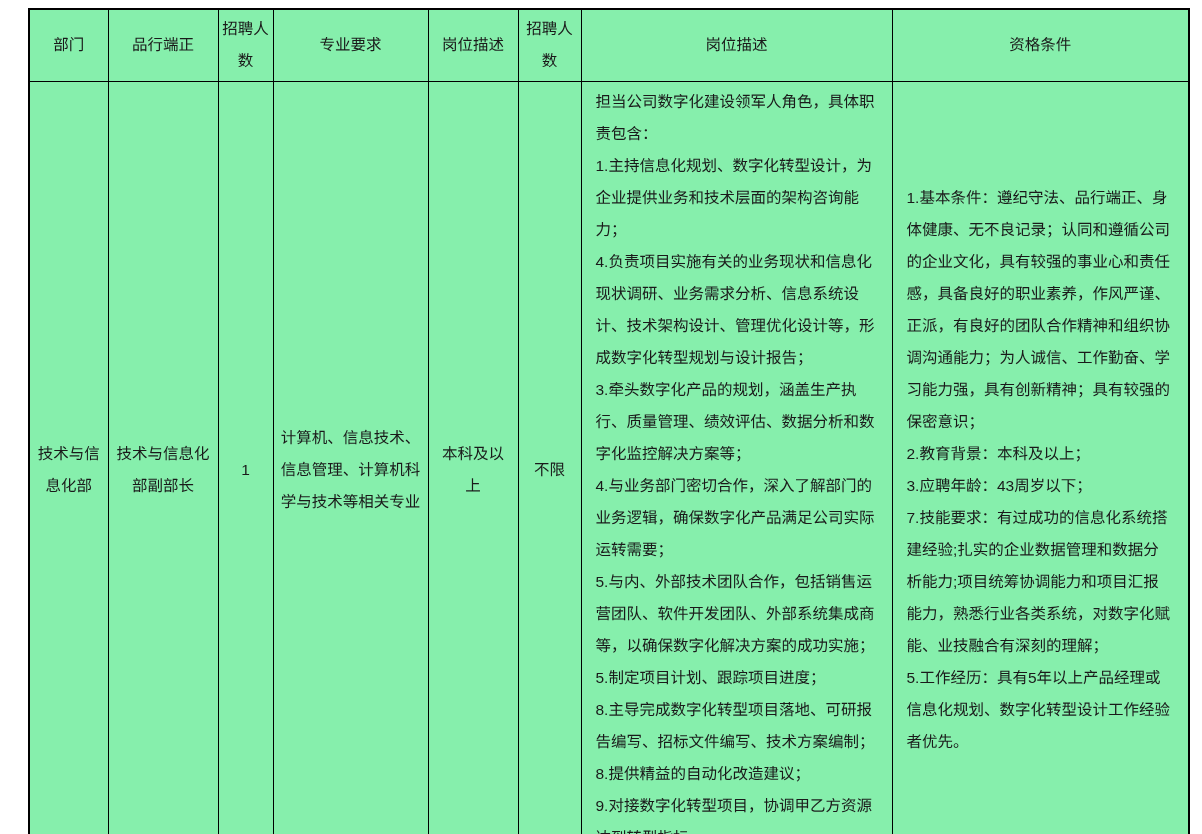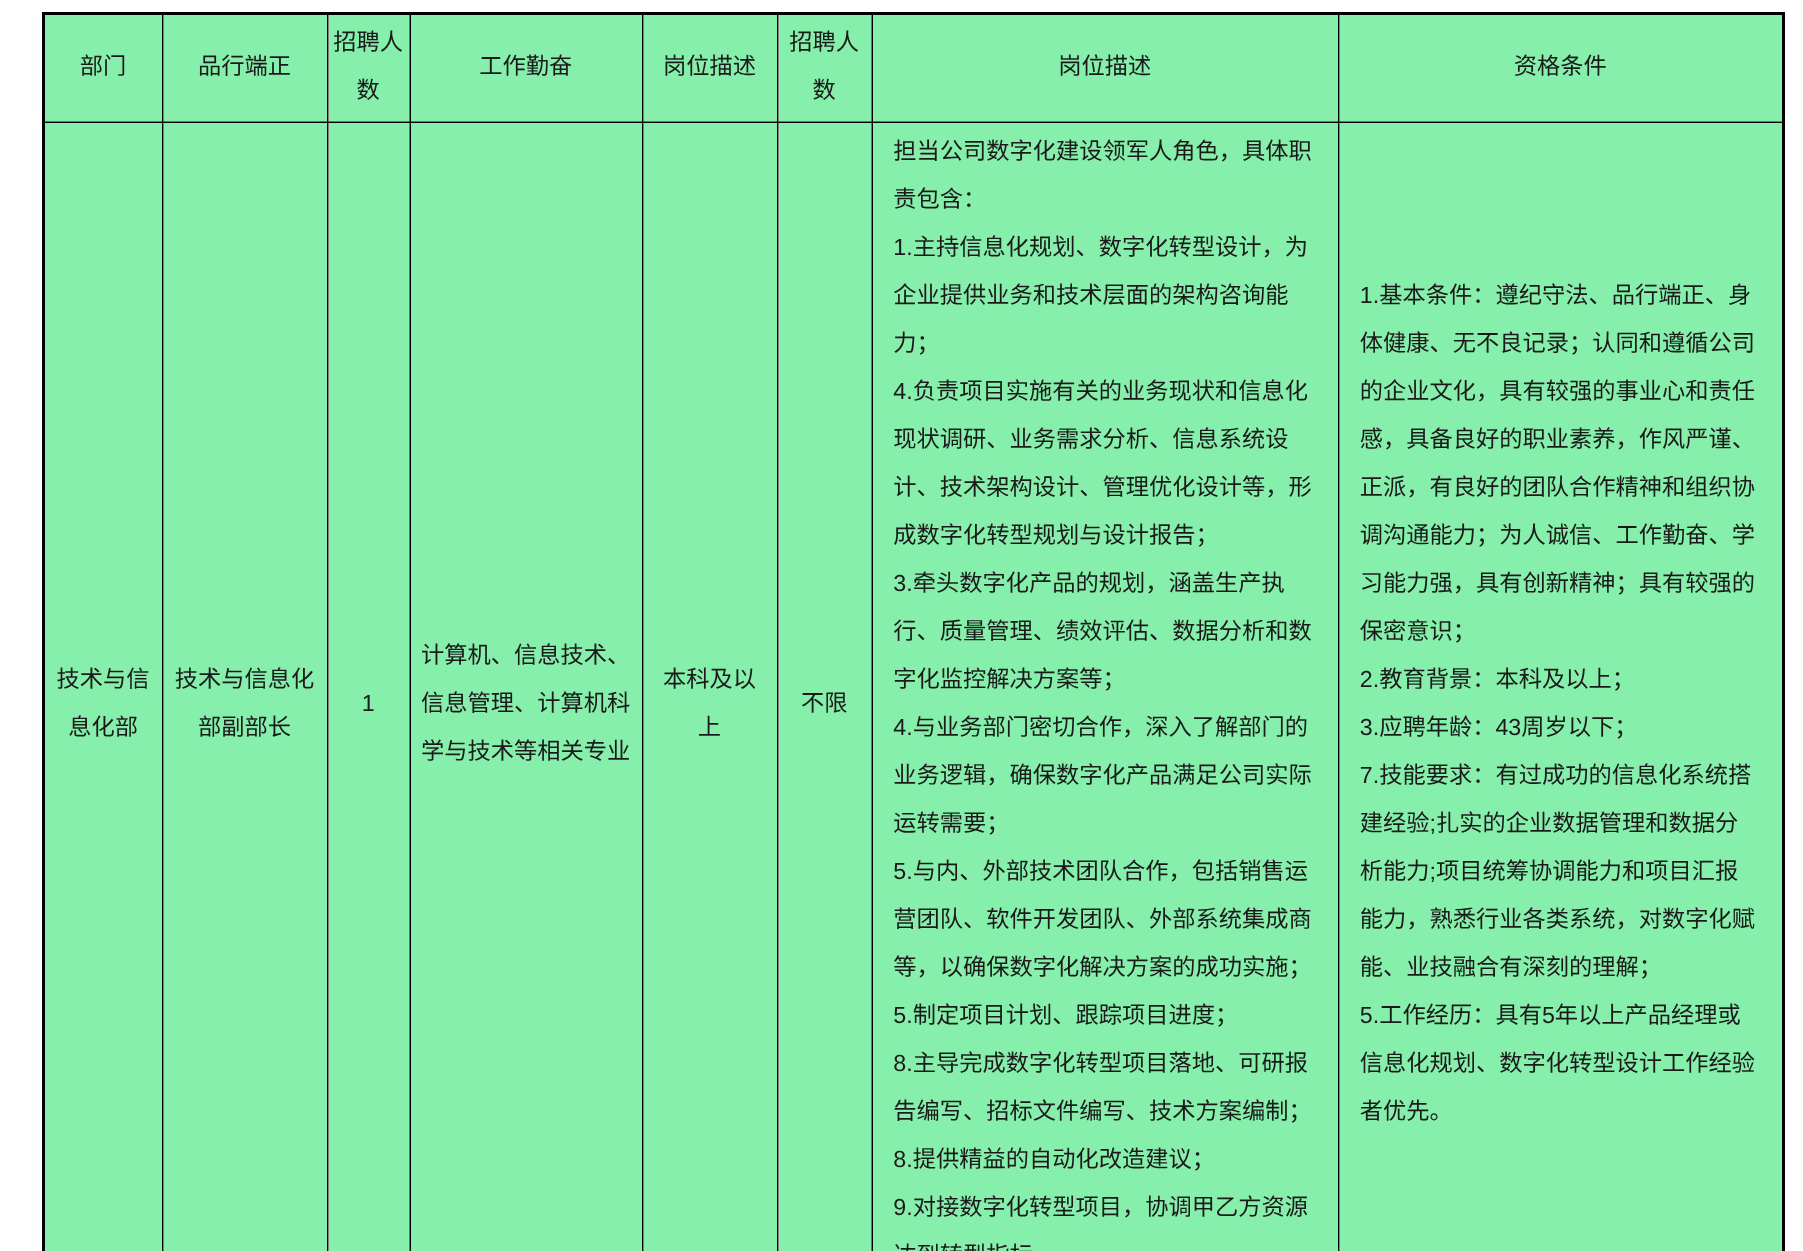--- a/index.html
+++ b/index.html
@@ -83,21 +83,21 @@
       <col class="w-edu">
       <col class="w-pol">
       <col class="w-desc">
       <col class="w-qual">
     </colgroup>
     <tbody>
       <tr class="header-row">
         <th class="hcell">部门</th>
         <th class="hcell">品行端正</th>
         <th class="hcell">招聘人数</th>
-        <th class="hcell">工作勤奋</th>
+        <th class="hcell">专业要求</th>
         <th class="hcell">岗位描述</th>
         <th class="hcell">招聘人数</th>
         <th class="hcell">岗位描述</th>
         <th class="hcell">资格条件</th>
       </tr>
       <tr class="data-row">
         <td class="c-simple">技术与信息化部</td>
         <td class="c-simple">技术与信息化部副部长</td>
         <td class="c-simple">1</td>
         <td class="c-simple">计算机、信息技术、信息管理、计算机科学与技术等相关专业</td>

